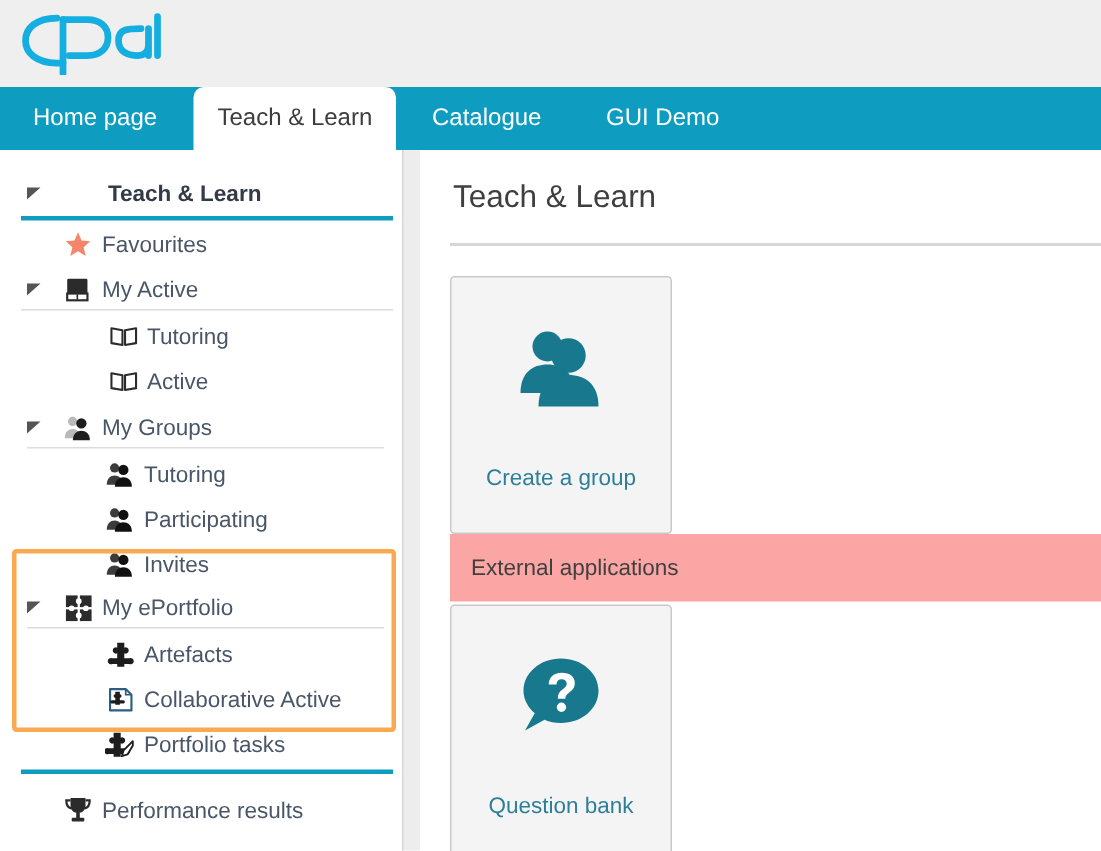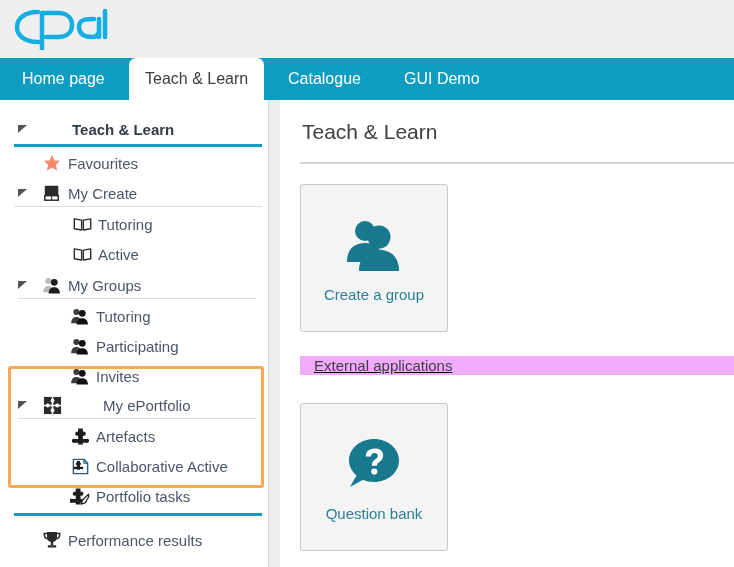--- a/index.html
+++ b/index.html
@@ -138,21 +138,21 @@
   }
   .title-rule {
     position: absolute;
     left: 20px; top: 62px;
     width: 434px; height: 2px;
     background: #d6d6d6;
   }
 
   .tile {
     position: absolute;
-    width: 148px; height: 148px;
+    width: 148px; height: 172px;
     background: #f4f4f4;
     border: 1px solid #c9c9c9;
     border-radius: 3px;
     cursor: pointer;
   }
   .tile-icon {
     position: absolute;
     left: 0; right: 0; top: 30px;
     display: flex;
     justify-content: center;
@@ -168,25 +168,24 @@
   }
   .tile-label .dd {
     display: inline-block;
     margin-left: 3px;
     vertical-align: middle;
   }
 
   .section-bar {
     position: absolute;
     left: 20px; top: 256px;
-    width: 434px; height: 19px;
-    background: #f0abfc;
+    width: 434px; height: 45px;
+    background: #fca5a5;
     display: flex;
     align-items: center;
-    text-decoration: underline;
   }
   .section-bar span {
     margin-left: 14px;
     font-size: 15px;
     color: #3f3f3f;
   }
 </style>
 </head>
 <body>
 
@@ -241,21 +240,21 @@
         </svg>
     </span>
     <span class="side-icon" style="left:42px;">
       <svg width="18" height="18" viewBox="0 0 20 20">
         <rect x="2" y="2" width="15" height="16" rx="1" fill="#2b2b2b"></rect>
         <rect x="2" y="13" width="15" height="5" fill="#ffffff"></rect>
         <rect x="2" y="13" width="15" height="5" fill="none" stroke="#2b2b2b" stroke-width="1.6"></rect>
         <path d="M9.5 13.6 L9.5 17.4" stroke="#2b2b2b" stroke-width="1.2"></path>
       </svg>
     </span>
-    <span class="side-label" style="margin-left:68px;">My Create</span>
+    <span class="side-label" style="margin-left:68px;">My Active</span>
   </div>
   <div class="side-div" style="top:106px;"></div>
 
   <div class="side-row" style="top:109px;">
     <span class="side-icon" style="left:72px;">
       <svg width="19" height="16" viewBox="0 0 22 18">
         <path d="M1.5 3 L10 4.5 L10 16 L1.5 14.5 Z" fill="none" stroke="#2b2b2b" stroke-width="1.6" stroke-linejoin="round"></path>
         <path d="M20.5 3 L12 4.5 L12 16 L20.5 14.5 Z" fill="none" stroke="#2b2b2b" stroke-width="1.6" stroke-linejoin="round"></path>
       </svg>
     </span>
@@ -319,21 +318,21 @@
       <svg width="20" height="18" viewBox="0 0 22 20">
         <circle cx="7" cy="5.5" r="3.4" fill="#3c3c3c"></circle>
         <path d="M1.2 18 C1.2 13.2 4 11.2 7 11.2 C10 11.2 12.8 13.2 12.8 18 Z" fill="#3c3c3c"></path>
         <circle cx="13.5" cy="7" r="3.8" fill="#111111"></circle>
         <path d="M7.2 19.5 C7.2 14.4 10.3 12.4 13.5 12.4 C16.7 12.4 19.8 14.4 19.8 19.5 Z" fill="#111111"></path>
       </svg>
     </span>
     <span class="side-label" style="margin-left:96px;">Invites</span>
   </div>
 
-  <div class="side-row" style="top:290px;padding-left:35px;">
+  <div class="side-row" style="top:290px;">
     <span class="caret">
       <svg width="10" height="10" viewBox="0 0 10 10">
           <path d="M0 1 L9 1 L0 9 Z" fill="#555"></path>
         </svg>
     </span>
     <span class="side-icon" style="left:42px;">
       <svg width="19" height="19" viewBox="0 0 20 20">
         <rect x="1" y="1" width="8.2" height="8.2" fill="#2b2b2b"></rect>
         <rect x="10.8" y="1" width="8.2" height="8.2" fill="#2b2b2b"></rect>
         <rect x="1" y="10.8" width="8.2" height="8.2" fill="#2b2b2b"></rect>

